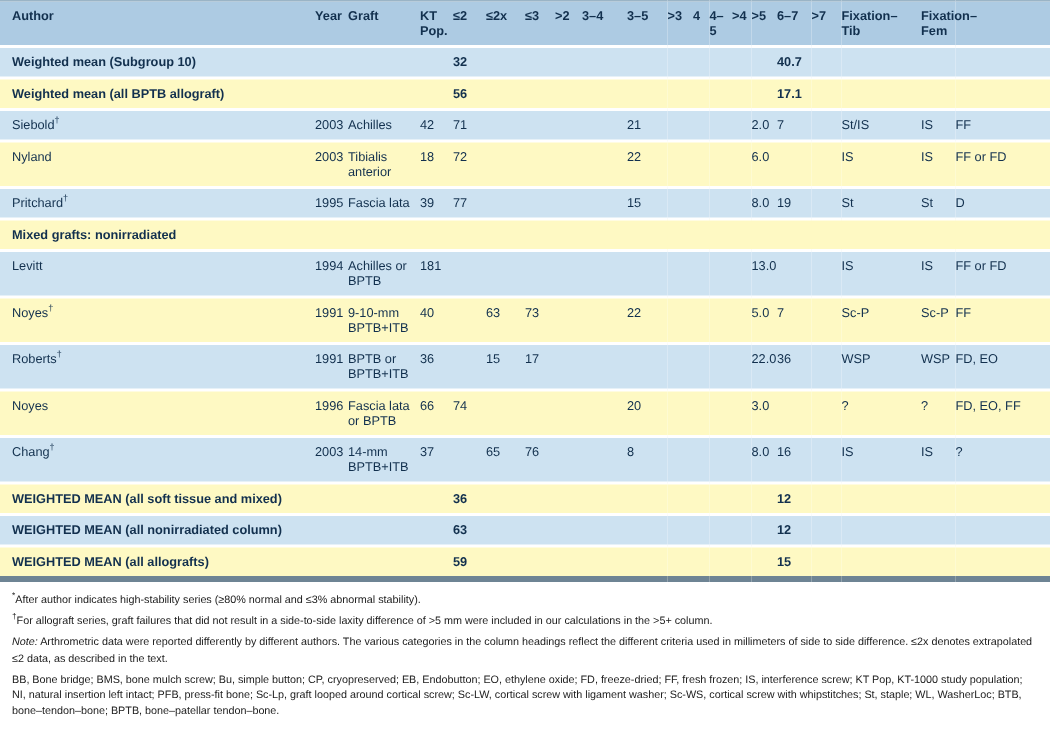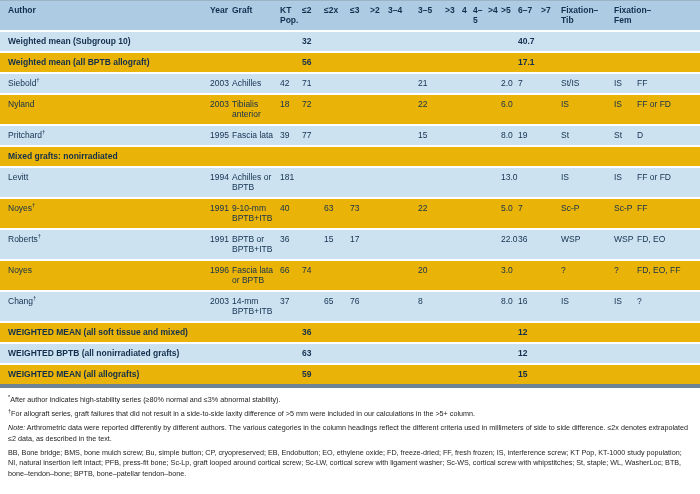--- a/index.html
+++ b/index.html
@@ -3,21 +3,21 @@
 <meta charset="utf-8">
 <style>
   html,body{margin:0;padding:0;background:#ffffff;}
   body{width:700px;height:494px;font-family:"Liberation Sans",sans-serif;overflow:hidden;}
   table{border-collapse:collapse;table-layout:fixed;width:700px;border-top:1px solid #9ab4c6;border-bottom:4px solid #6e8494;}
   th,td{font-size:8.5px;color:#12304e;vertical-align:top;text-align:left;padding:4px 1px 5px 0;line-height:1.18;overflow:visible;}
   thead th{font-weight:bold;white-space:pre-line;background:#adcbe3;}
   tbody tr{border-bottom:2px solid #ffffff;padding-left:24px;}
   thead tr{border-bottom:2px solid #ffffff;margin-top:29px;}
   tbody tr.shade-a{background:#cde2f1;}
-  tbody tr.shade-b{background:#eab308;}
+  tbody tr.shade-b{background:#fef9c3;}
   td.author-cell, th.author-cell{padding-left:8px;}
   tr.section-row td{font-weight:bold;}
   tr.summary-row td{font-weight:bold;}
   sup.dag{font-size:6px;vertical-align:super;line-height:0;}
   .footnotes{padding:7px 8px 0 8px;}
   .footnote{font-size:7.2px;color:#1b1b1b;line-height:1.5;margin-bottom:3px;}
   .footnote .fn-sup{font-size:5.5px;vertical-align:super;line-height:0;}
   .footnote .fn-italic{font-style:italic;margin-top:10px;}
 </style>
 </head>
@@ -313,21 +313,21 @@
         <td></td>
         <td></td>
         <td></td>
         <td>12</td>
         <td></td>
         <td></td>
         <td></td>
         <td></td>
       </tr>
       <tr class="shade-a summary-row">
-        <td class="author-cell">WEIGHTED BPTB (all nonirradiated grafts)</td>
+        <td class="author-cell">WEIGHTED MEAN (all nonirradiated column)</td>
         <td></td>
         <td></td>
         <td></td>
         <td>63</td>
         <td></td>
         <td></td>
         <td></td>
         <td></td>
         <td></td>
         <td></td>

